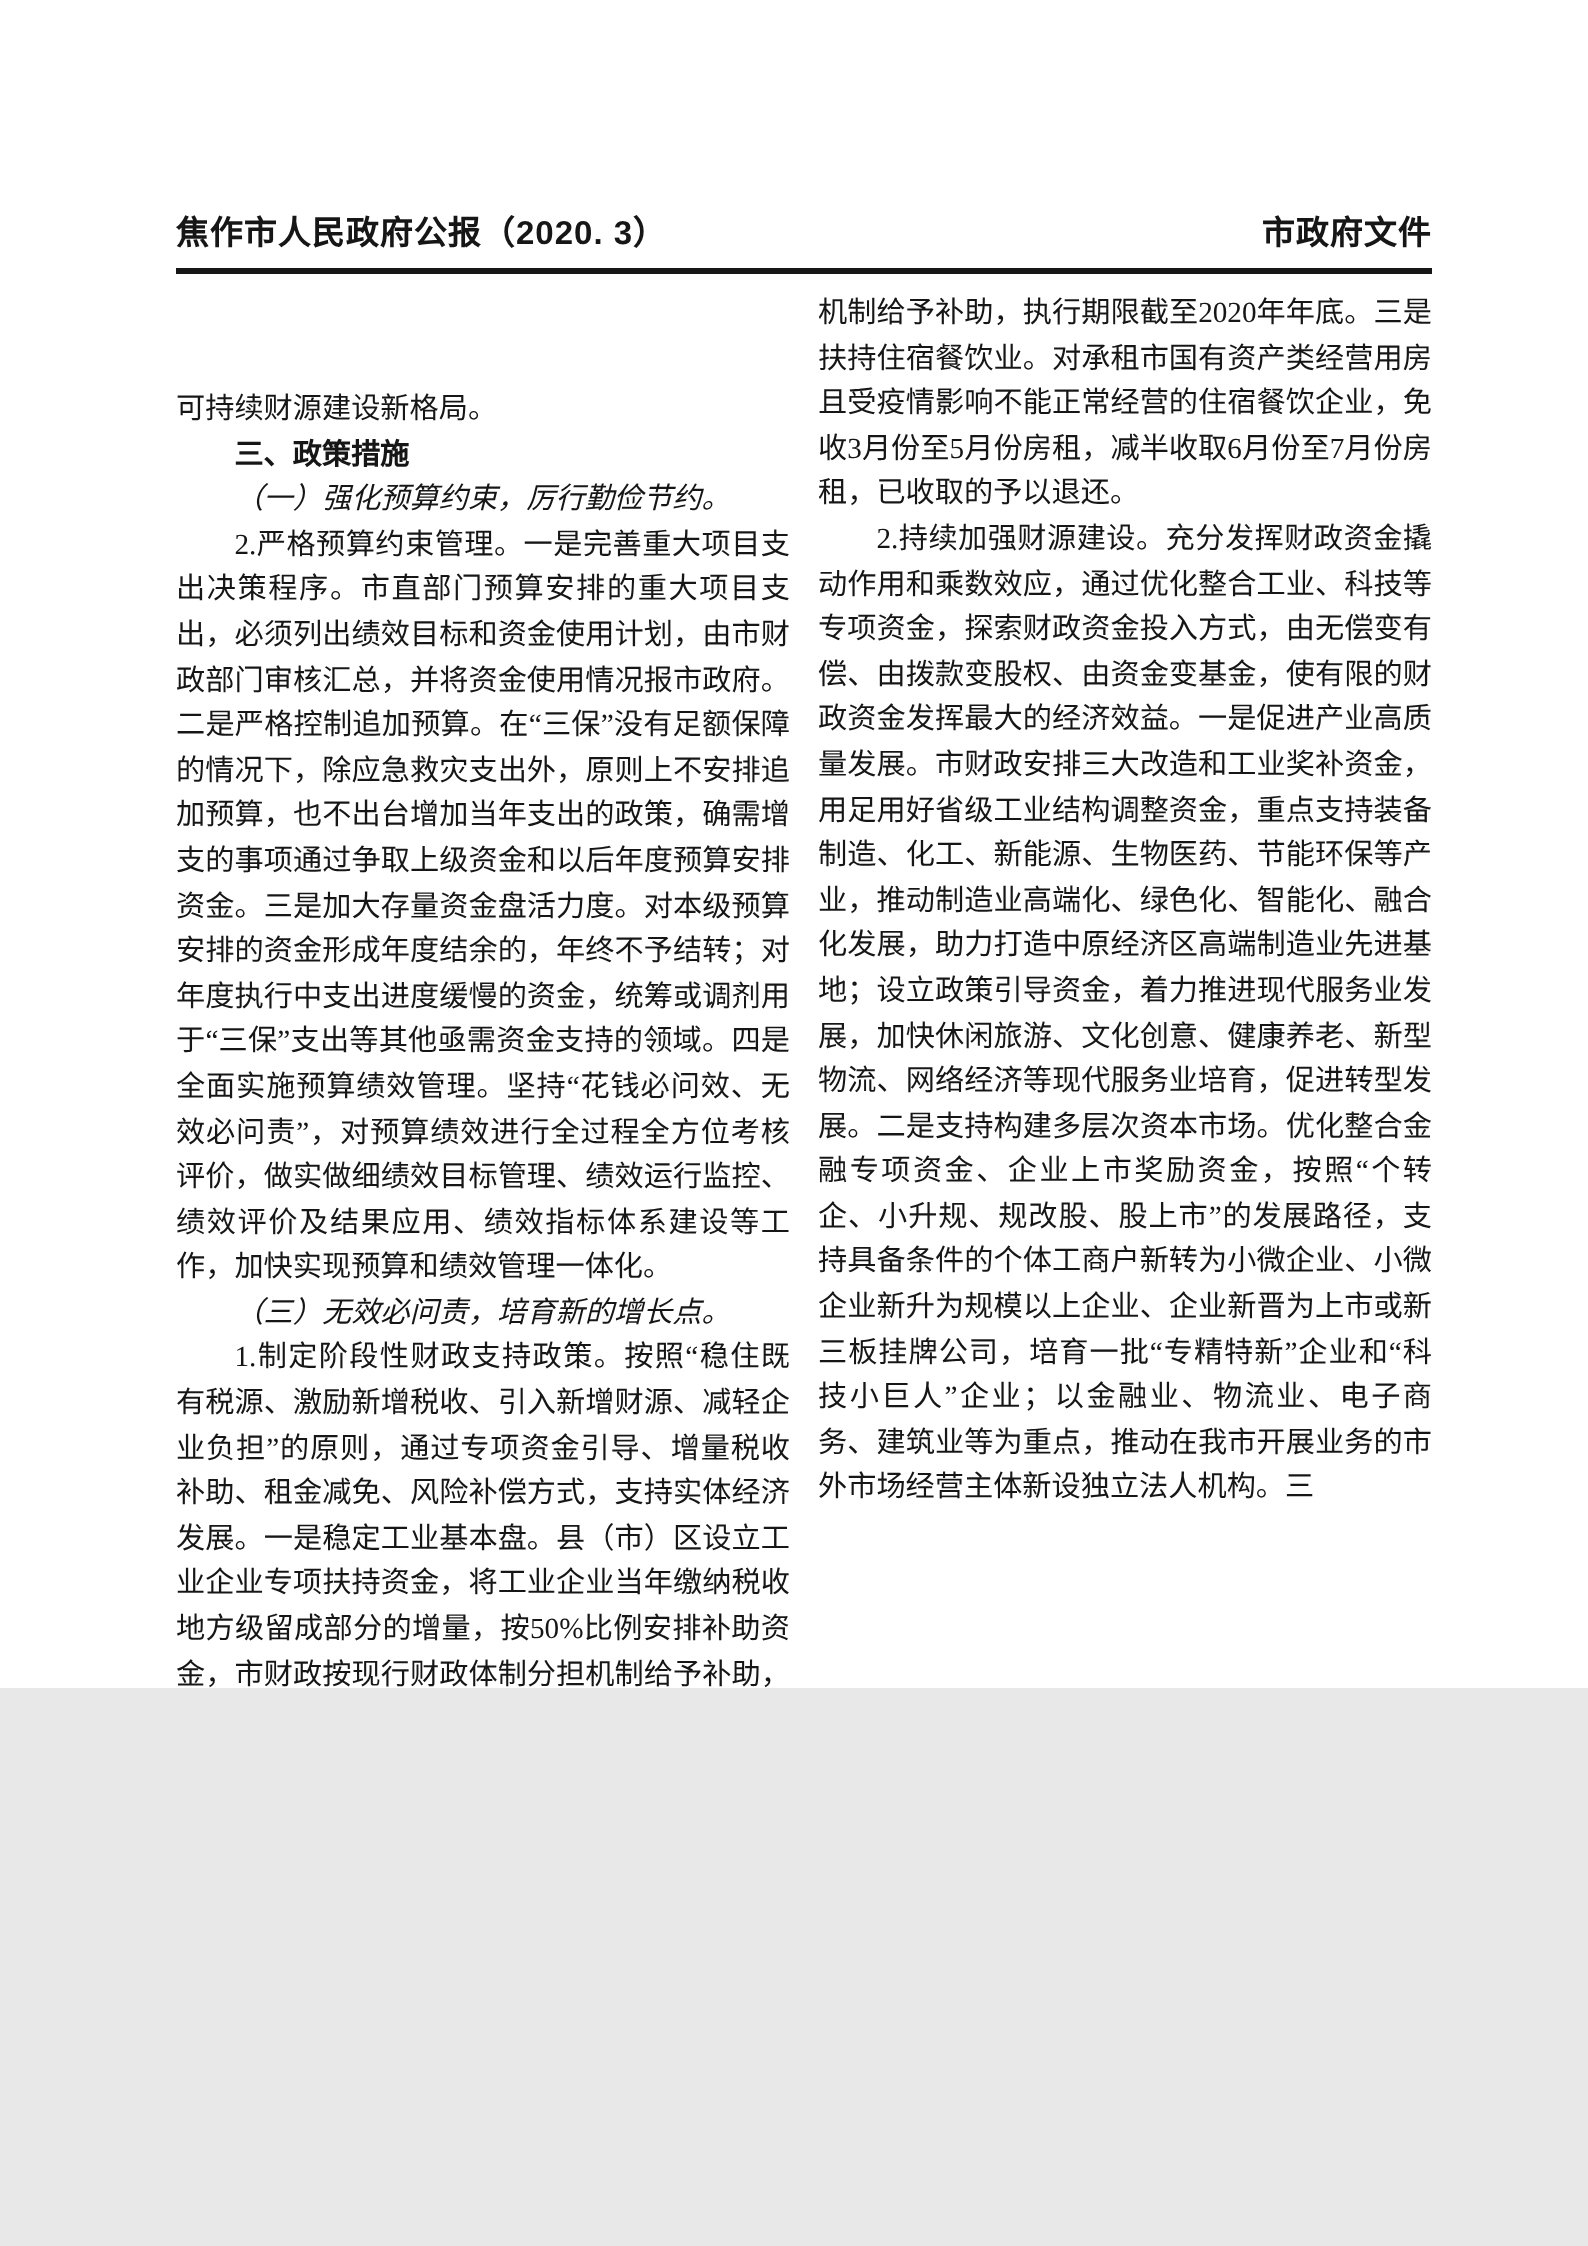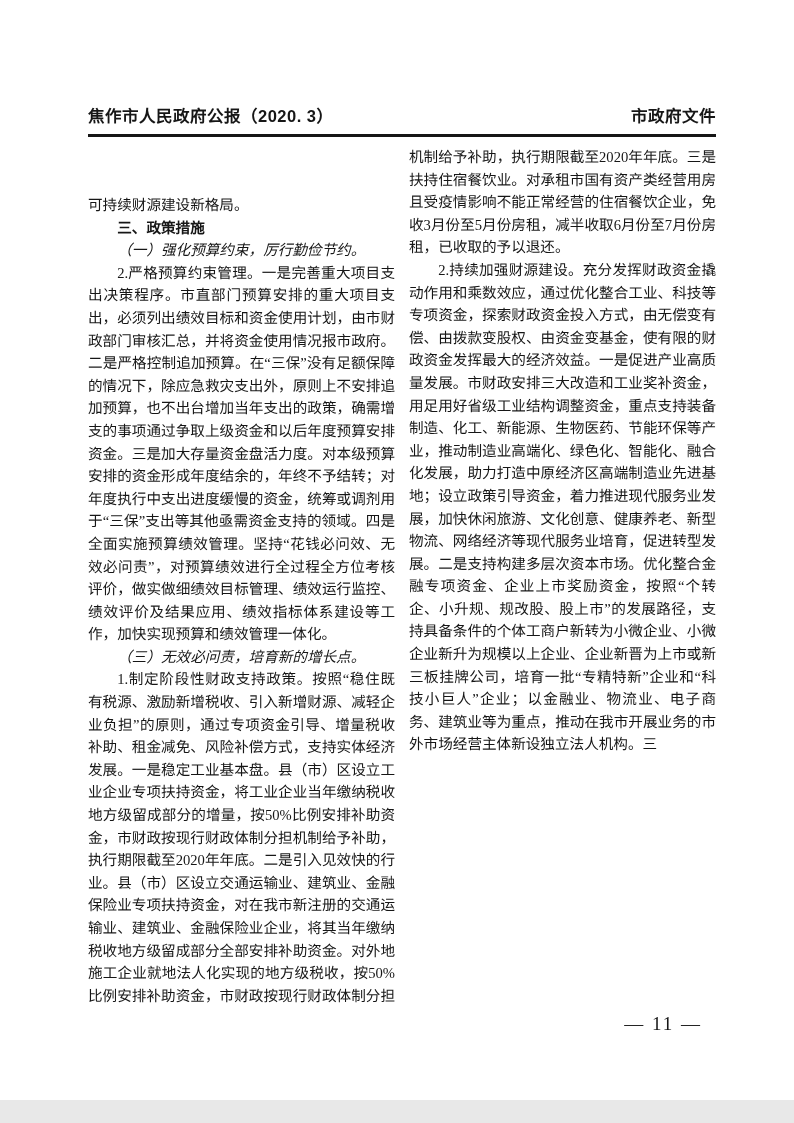--- a/index.html
+++ b/index.html
@@ -3,21 +3,21 @@
 <meta charset="utf-8">
 <style>
   html, body {
     margin: 0;
     padding: 0;
     background: #e8e8e8;
   }
   .page {
     position: relative;
     width: 794px;
-    height: 1100px;
+    height: 844px;
     margin: 0 auto;
     background: #ffffff;
     color: #161616;
     font-family: "Liberation Serif", serif;
     overflow: hidden;
   }
   .header {
     position: absolute;
     left: 88px;
     top: 103px;

